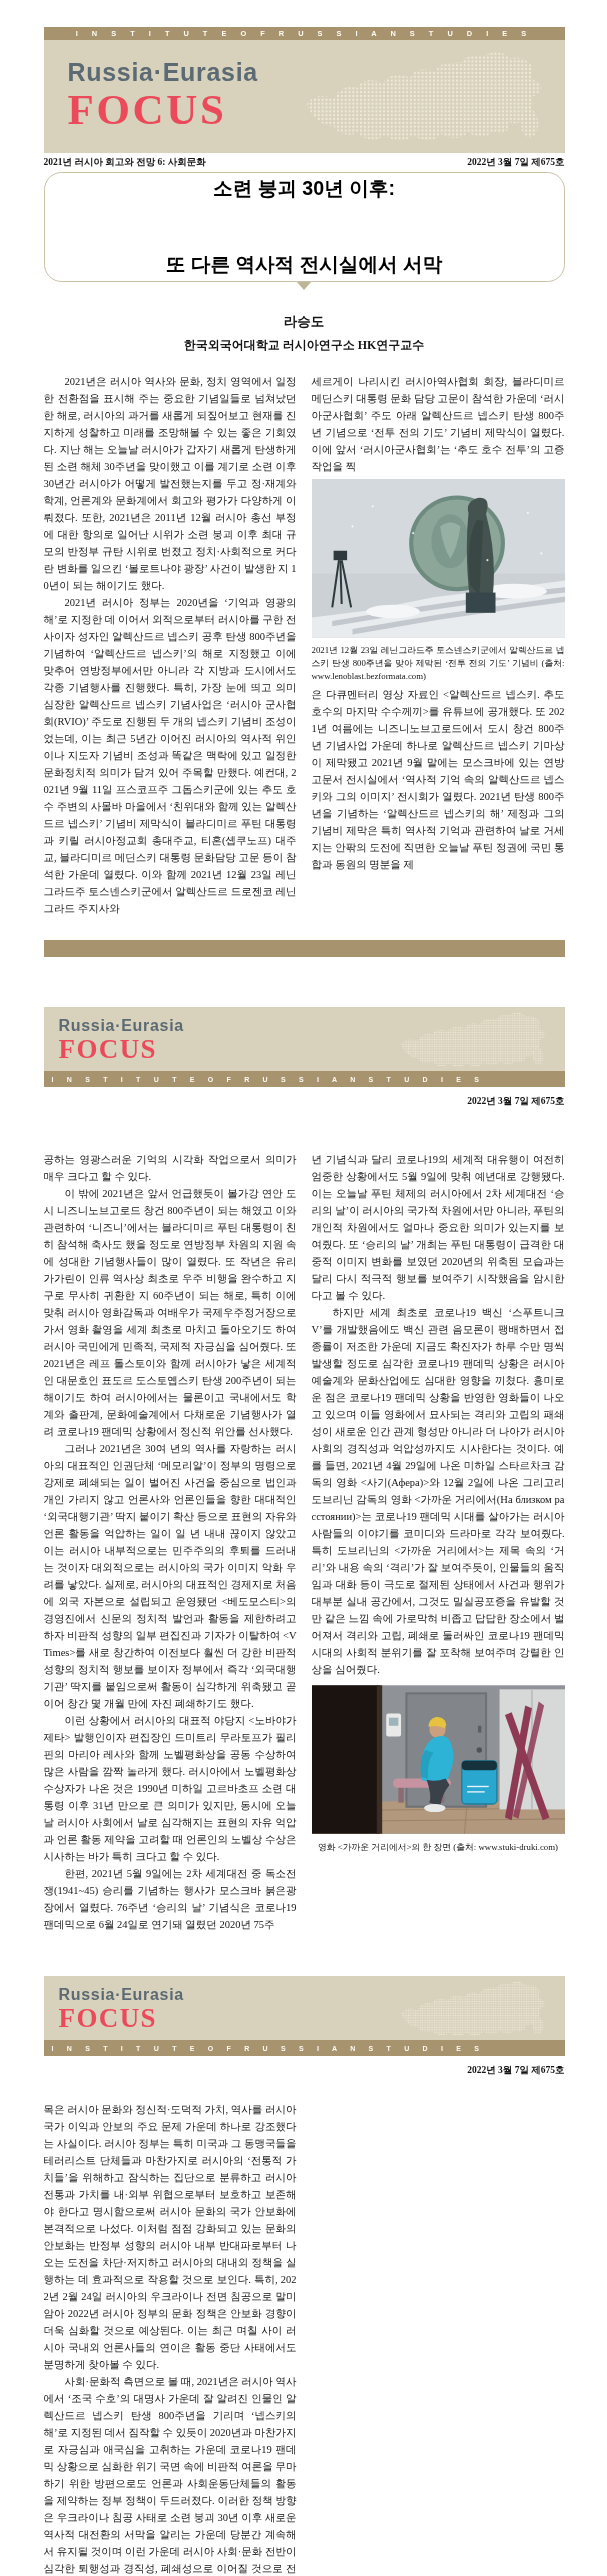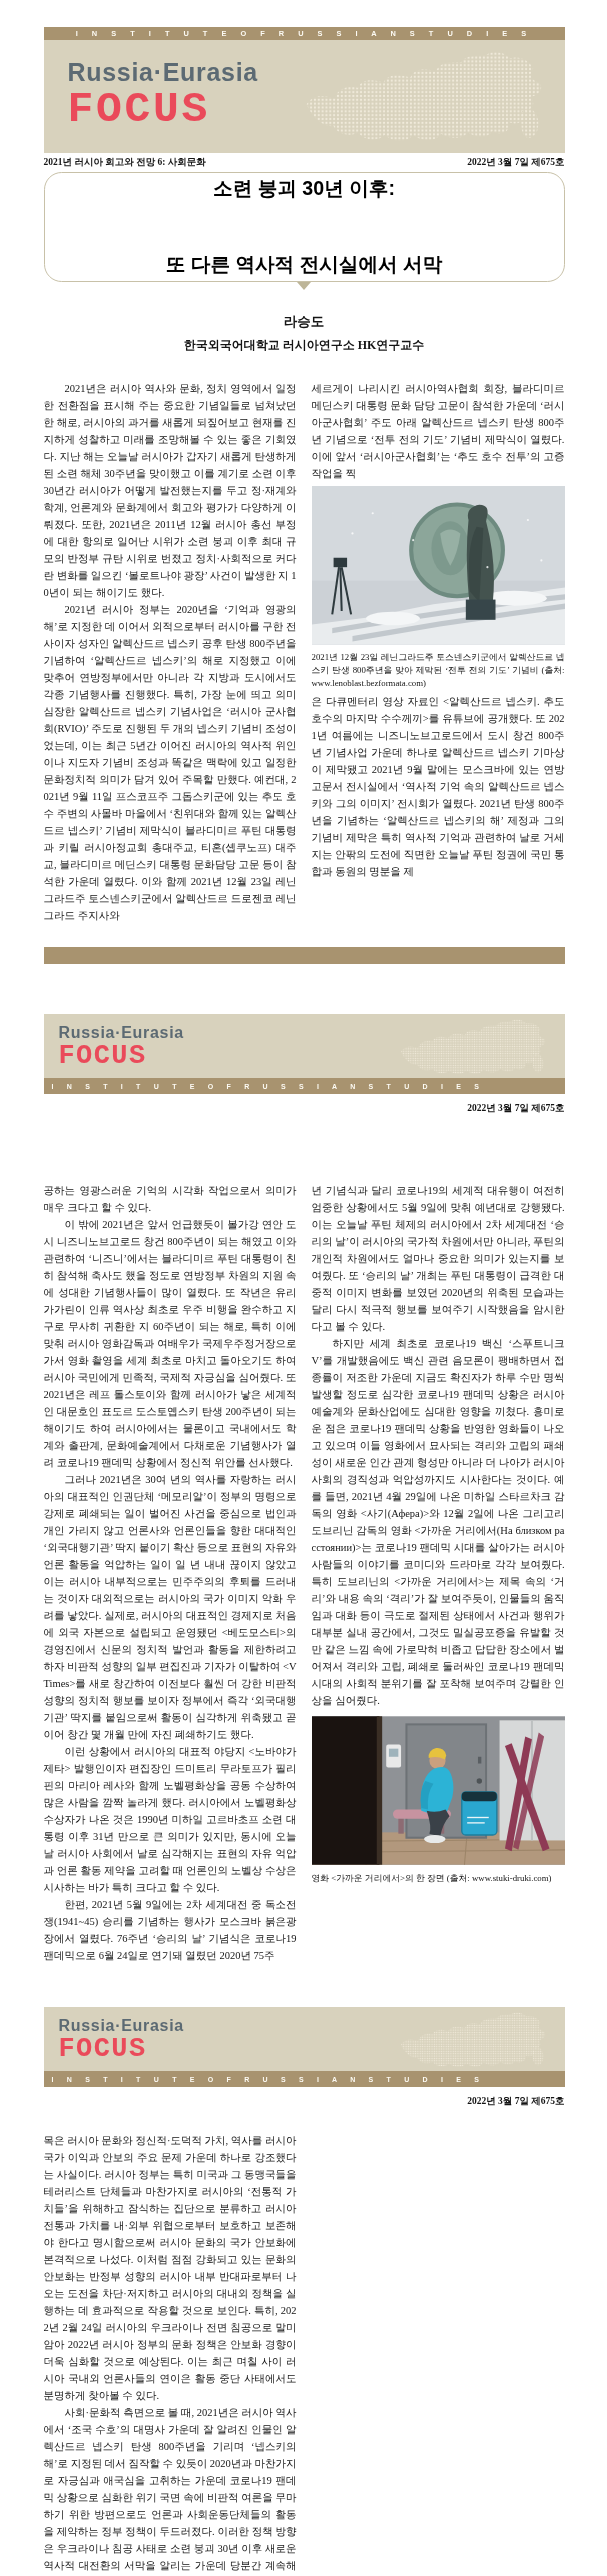--- a/index.html
+++ b/index.html
@@ -17,21 +17,21 @@
     font-weight:bold;font-size:7.4px;letter-spacing:6px;
     display:flex;align-items:center;justify-content:center;
   }
   .masthead{position:relative;background:#d8d2bd;height:113px;overflow:hidden;}
   .masthead .logo{position:absolute;left:24px;top:20px;line-height:1;}
   .logo-l1{
     font-family:"Liberation Sans","DejaVu Sans",sans-serif;font-weight:bold;
     color:#5c6a73;font-size:25px;letter-spacing:0.7px;display:block;text-align:center;
   }
   .logo-l2{
-    font-family:Liberation Mono, monospace;font-weight:bold;
+    font-family:Liberation Serif, serif;font-weight:bold;
     color:#ea4a5a;font-size:43px;letter-spacing:2.7px;display:block;margin-top:2.7px;
   }
   .map{position:absolute;top:8px;right:6.8px;}
   .masthead-sm{position:relative;background:#d8d2bd;height:64px;overflow:hidden;}
   .masthead-sm .logo{position:absolute;left:15px;top:10.8px;line-height:1;}
   .masthead-sm .logo-l1{font-size:16px;}
   .masthead-sm .logo-l2{font-size:27px;letter-spacing:1.4px;margin-top:2px;}
   .masthead-sm .map{top:2.7px;right:5.4px;}
   .band{
     height:15.5px;background:#a8936f;color:#fdfbf4;
@@ -57,21 +57,21 @@
   .affil{margin-top:6px;text-align:center;font-weight:600;font-size:12px;}
 
   
   .cols{display:flex;gap:15px;}
   .col{width:253px;}
   .col p{margin:0;text-align:justify;word-break:break-all;
     font-size:10.5px;line-height:17px;}
   .indent{text-indent:2em;}
   .figure{margin:4px 0 2.7px 0;}
   .caption{font-size:8.8px;line-height:13px;text-align:justify;word-break:break-all;margin-top:2px;}
-  .caption-center{font-size:8.8px;line-height:13px;margin-top:2.7px;}
+  .caption-center{font-size:8.8px;line-height:13px;text-align:center;margin-top:2.7px;}
   .sep-bar{height:17.6px;background:#a8936f;margin-top:23px;}
 </style>
 </head>
 <body>
 
 <div class="inner">
 
   <div class="topbar">
     <span>I N S T I T U T E   O F   R U S S I A N   S T U D I E S</span>
   </div>
@@ -99,21 +99,21 @@
 
   <div class="title-box">
     <span>소련 붕괴 30년 이후:</span>
     <span>또 다른 역사적 전시실에서 서막</span>
   </div>
   <div class="pointer"></div>
 
   <div class="author">라승도</div>
   <div class="affil">한국외국어대학교 러시아연구소 HK연구교수</div>
 
-  <div class="cols" style="margin-top:26px;">
+  <div class="cols" style="margin-top:19px;">
     <div class="col">
       <p class="indent">2021년은 러시아 역사와 문화, 정치 영역에서 일정한 전환점을 표시해 주는 중요한 기념일들로 넘쳐났던 한 해로, 러시아의 과거를 새롭게 되짚어보고 현재를 진지하게 성찰하고 미래를 조망해볼 수 있는 좋은 기회였다. 지난 해는 오늘날 러시아가 갑자기 새롭게 탄생하게 된 소련 해체 30주년을 맞이했고 이를 계기로 소련 이후 30년간 러시아가 어떻게 발전했는지를 두고 정·재계와 학계, 언론계와 문화계에서 회고와 평가가 다양하게 이뤄졌다. 또한, 2021년은 2011년 12월 러시아 총선 부정에 대한 항의로 일어난 시위가 소련 붕괴 이후 최대 규모의 반정부 규탄 시위로 번졌고 정치·사회적으로 커다란 변화를 일으킨 ‘볼로트나야 광장’ 사건이 발생한 지 10년이 되는 해이기도 했다.</p>
       <p class="indent">2021년 러시아 정부는 2020년을 ‘기억과 영광의 해’로 지정한 데 이어서 외적으로부터 러시아를 구한 전사이자 성자인 알렉산드르 넵스키 공후 탄생 800주년을 기념하여 ‘알렉산드르 넵스키’의 해로 지정했고 이에 맞추어 연방정부에서만 아니라 각 지방과 도시에서도 각종 기념행사를 진행했다. 특히, 가장 눈에 띄고 의미심장한 알렉산드르 넵스키 기념사업은 ‘러시아 군사협회(RVIO)’ 주도로 진행된 두 개의 넵스키 기념비 조성이었는데, 이는 최근 5년간 이어진 러시아의 역사적 위인이나 지도자 기념비 조성과 똑같은 맥락에 있고 일정한 문화정치적 의미가 담겨 있어 주목할 만했다. 예컨대, 2021년 9월 11일 프스코프주 그돕스키군에 있는 추도 호수 주변의 사몰바 마을에서 ‘친위대와 함께 있는 알렉산드르 넵스키’ 기념비 제막식이 블라디미르 푸틴 대통령과 키릴 러시아정교회 총대주교, 티혼(솁쿠노프) 대주교, 블라디미르 메딘스키 대통령 문화담당 고문 등이 참석한 가운데 열렸다. 이와 함께 2021년 12월 23일 레닌그라드주 토스넨스키군에서 알렉산드르 드로젠코 레닌그라드 주지사와</p>
     </div>
     <div class="col">
       <p>세르게이 나리시킨 러시아역사협회 회장, 블라디미르 메딘스키 대통령 문화 담당 고문이 참석한 가운데 ‘러시아군사협회’ 주도 아래 알렉산드르 넵스키 탄생 800주년 기념으로 ‘전투 전의 기도’ 기념비 제막식이 열렸다. 이에 앞서 ‘러시아군사협회’는 ‘추도 호수 전투’의 고증 작업을 찍</p>
       <svg class="figure" width="253" height="159" viewBox="0 0 375 235">
         <rect width="375" height="235" fill="#ccd1d6"></rect>
         <rect y="0" width="375" height="140" fill="#d4d9dd"></rect>
 
@@ -169,21 +169,21 @@
         <path fill="url(#dotsB)" d="M8,88 C20,70 38,76 52,78 C58,62 74,58 88,62 C96,46 116,50 128,54 C136,38 158,42 170,46 C178,28 200,34 210,36 C218,18 240,24 250,22 C258,8 280,14 290,10 C302,2 318,8 326,16 C342,12 356,20 362,32 C354,42 360,50 370,54 C380,62 372,74 358,76 C368,88 358,100 344,98 C352,112 340,122 324,116 C328,130 312,138 298,130 C290,142 272,140 260,132 C250,144 230,142 218,134 C208,148 188,146 174,136 C162,150 142,146 130,136 C118,148 98,144 88,132 C74,140 56,134 50,122 C34,124 16,108 8,88 Z"></path>
         <path fill="url(#dotsB)" d="M352,92 C366,96 374,112 368,130 C360,146 346,142 344,126 C342,110 344,96 352,92 Z"></path>
       </svg>
     </div>
     <div class="band">
       <span>I N S T I T U T E   O F   R U S S I A N   S T U D I E S</span>
     </div>
   </div>
   <div class="date-row">2022년 3월 7일 제675호</div>
 
-  <div class="cols" style="margin-top:67px;">
+  <div class="cols" style="margin-top:43px;">
     <div class="col">
       <p>공하는 영광스러운 기억의 시각화 작업으로서 의미가 매우 크다고 할 수 있다.</p>
       <p class="indent">이 밖에 2021년은 앞서 언급했듯이 볼가강 연안 도시 니즈니노브고로드 창건 800주년이 되는 해였고 이와 관련하여 ‘니즈니’에서는 블라디미르 푸틴 대통령이 친히 참석해 축사도 했을 정도로 연방정부 차원의 지원 속에 성대한 기념행사들이 많이 열렸다. 또 작년은 유리 가가린이 인류 역사상 최초로 우주 비행을 완수하고 지구로 무사히 귀환한 지 60주년이 되는 해로, 특히 이에 맞춰 러시아 영화감독과 여배우가 국제우주정거장으로 가서 영화 촬영을 세계 최초로 마치고 돌아오기도 하여 러시아 국민에게 민족적, 국제적 자긍심을 심어줬다. 또 2021년은 레프 톨스토이와 함께 러시아가 낳은 세계적인 대문호인 표도르 도스토옙스키 탄생 200주년이 되는 해이기도 하여 러시아에서는 물론이고 국내에서도 학계와 출판계, 문화예술계에서 다채로운 기념행사가 열려 코로나19 팬데믹 상황에서 정신적 위안를 선사했다.</p>
       <p class="indent">그러나 2021년은 30여 년의 역사를 자랑하는 러시아의 대표적인 인권단체 ‘메모리알’이 정부의 명령으로 강제로 폐쇄되는 일이 벌어진 사건을 중심으로 법인과 개인 가리지 않고 언론사와 언론인들을 향한 대대적인 ‘외국대행기관’ 딱지 붙이기 확산 등으로 표현의 자유와 언론 활동을 억압하는 일이 일 년 내내 끊이지 않았고 이는 러시아 내부적으로는 민주주의의 후퇴를 드러내는 것이자 대외적으로는 러시아의 국가 이미지 악화 우려를 낳았다. 실제로, 러시아의 대표적인 경제지로 처음에 외국 자본으로 설립되고 운영됐던 &lt;베도모스티&gt;의 경영진에서 신문의 정치적 발언과 활동을 제한하려고 하자 비판적 성향의 일부 편집진과 기자가 이탈하여 &lt;VTimes&gt;를 새로 창간하여 이전보다 훨씬 더 강한 비판적 성향의 정치적 행보를 보이자 정부에서 즉각 ‘외국대행기관’ 딱지를 붙임으로써 활동이 심각하게 위축됐고 곧이어 창간 몇 개월 만에 자진 폐쇄하기도 했다.</p>
       <p class="indent">이런 상황에서 러시아의 대표적 야당지 &lt;노바야가제타&gt; 발행인이자 편집장인 드미트리 무라토프가 필리핀의 마리아 레사와 함께 노벨평화상을 공동 수상하여 많은 사람을 깜짝 놀라게 했다. 러시아에서 노벨평화상 수상자가 나온 것은 1990년 미하일 고르바초프 소련 대통령 이후 31년 만으로 큰 의미가 있지만, 동시에 오늘날 러시아 사회에서 날로 심각해지는 표현의 자유 억압과 언론 활동 제약을 고려할 때 언론인의 노벨상 수상은 시사하는 바가 특히 크다고 할 수 있다.</p>
       <p class="indent">한편, 2021년 5월 9일에는 2차 세계대전 중 독소전쟁(1941~45) 승리를 기념하는 행사가 모스크바 붉은광장에서 열렸다. 76주년 ‘승리의 날’ 기념식은 코로나19 팬데믹으로 6월 24일로 연기돼 열렸던 2020년 75주</p>
     </div>
     <div class="col">
       <p>년 기념식과 달리 코로나19의 세계적 대유행이 여전히 엄중한 상황에서도 5월 9일에 맞춰 예년대로 강행됐다. 이는 오늘날 푸틴 체제의 러시아에서 2차 세계대전 ‘승리의 날’이 러시아의 국가적 차원에서만 아니라, 푸틴의 개인적 차원에서도 얼마나 중요한 의미가 있는지를 보여줬다. 또 ‘승리의 날’ 개최는 푸틴 대통령이 급격한 대중적 이미지 변화를 보였던 2020년의 위축된 모습과는 달리 다시 적극적 행보를 보여주기 시작했음을 암시한다고 볼 수 있다.</p>
       <p class="indent">하지만 세계 최초로 코로나19 백신 ‘스푸트니크 V’를 개발했음에도 백신 관련 음모론이 팽배하면서 접종률이 저조한 가운데 지금도 확진자가 하루 수만 명씩 발생할 정도로 심각한 코로나19 팬데믹 상황은 러시아 예술계와 문화산업에도 심대한 영향을 끼쳤다. 흥미로운 점은 코로나19 팬데믹 상황을 반영한 영화들이 나오고 있으며 이들 영화에서 묘사되는 격리와 고립의 패쇄성이 새로운 인간 관계 형성만 아니라 더 나아가 러시아 사회의 경직성과 억압성까지도 시사한다는 것이다. 예를 들면, 2021년 4월 29일에 나온 미하일 스타르차크 감독의 영화 &lt;사기(Афера)&gt;와 12월 2일에 나온 그리고리 도브리닌 감독의 영화 &lt;가까운 거리에서(На близком расстоянии)&gt;는 코로나19 팬데믹 시대를 살아가는 러시아 사람들의 이야기를 코미디와 드라마로 각각 보여줬다. 특히 도브리닌의 &lt;가까운 거리에서&gt;는 제목 속의 ‘거리’와 내용 속의 ‘격리’가 잘 보여주듯이, 인물들의 움직임과 대화 등이 극도로 절제된 상태에서 사건과 행위가 대부분 실내 공간에서, 그것도 밀실공포증을 유발할 것만 같은 느낌 속에 가로막혀 비좁고 답답한 장소에서 벌어져서 격리와 고립, 폐쇄로 둘러싸인 코로나19 팬데믹 시대의 사회적 분위기를 잘 포착해 보여주며 강렬한 인상을 심어줬다.</p>

